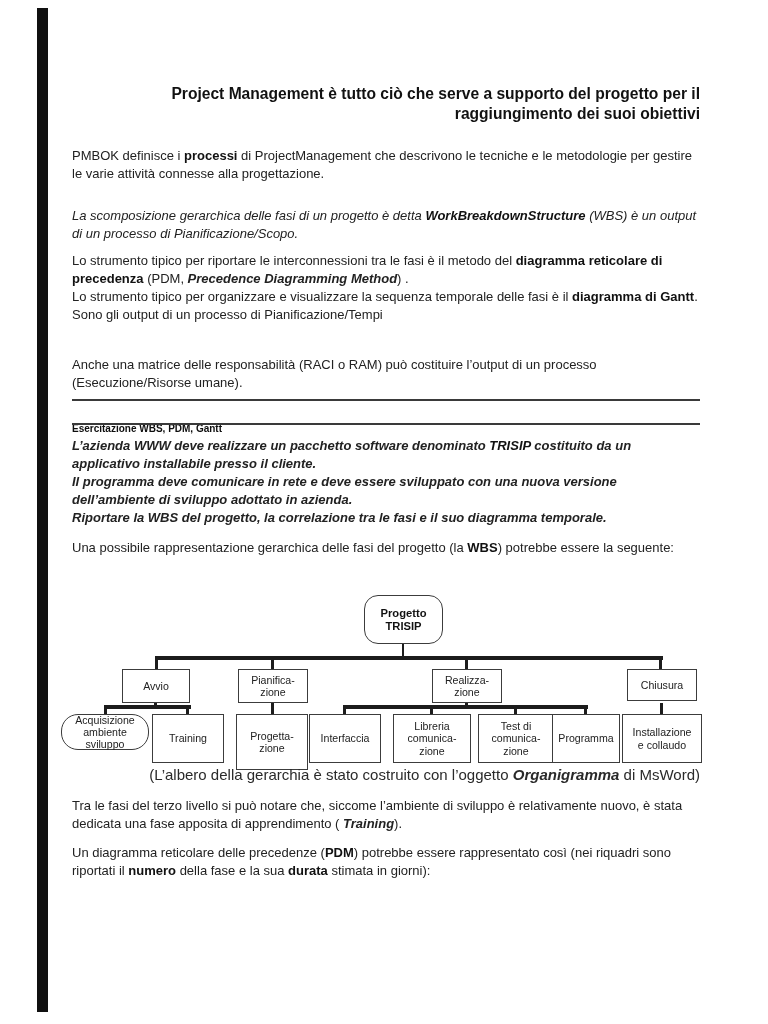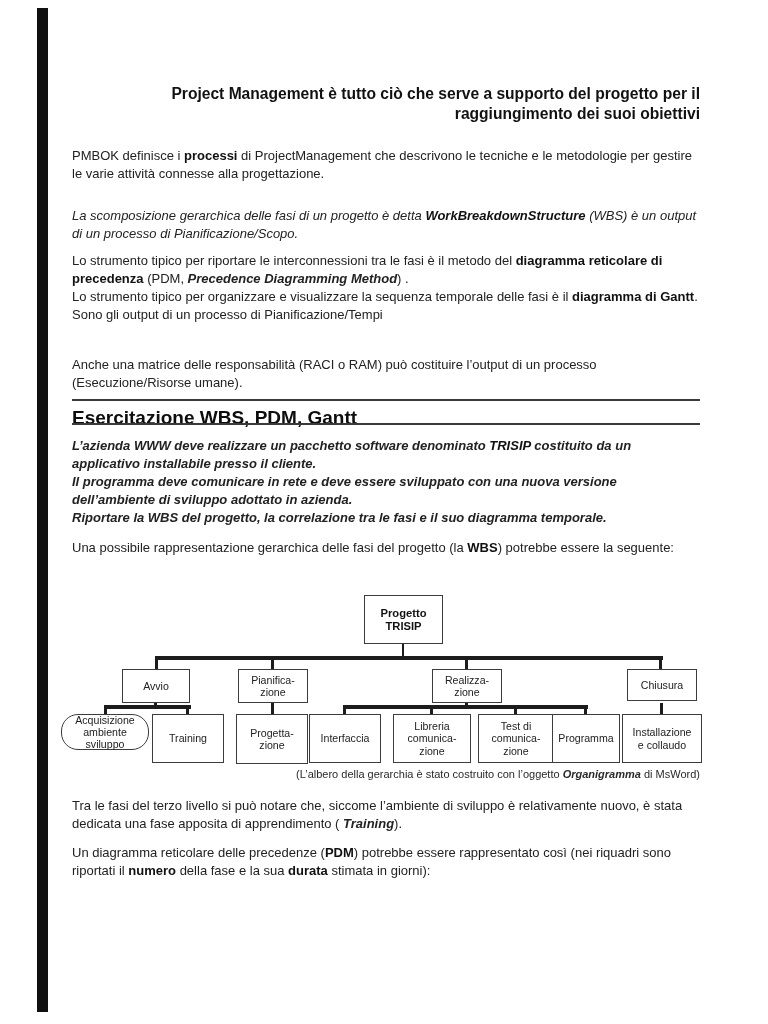--- a/index.html
+++ b/index.html
@@ -9,24 +9,24 @@
   .b{font-weight:bold;color:#111;}
   .i{font-style:italic;font-weight:bold;}
   #doc-title{top:84px;text-align:right;font-weight:bold;font-size:15.6px;line-height:19.5px;color:#0d0d0d;}
   #para-1{top:147px;}
   #para-2{top:207px;font-style:italic;}
   #para-3{top:252px;}
   #para-4{top:356px;}
   .rule{position:absolute;left:72px;right:68px;background:#3a3a3a;}
   #rule-top{top:399px;height:2.4px;}
   #rule-bottom{top:423px;height:1.6px;}
-  #section-heading{top:409px;font-weight:bold;font-size:19px;color:#0d0d0d;}
+  #section-heading{top:420px;font-weight:bold;font-size:10px;color:#0d0d0d;}
   #exercise-text{top:437px;}
   #para-5{top:539px;}
-  #figure-caption{top:766px;font-size:11px;text-align:right;color:#2a2a2a;}
+  #figure-caption{top:766px;font-size:15px;text-align:right;color:#2a2a2a;}
   #para-6{top:797px;}
   #para-7{top:844px;}
   
   #left-bar{position:absolute;left:37px;top:8px;width:11px;height:1004px;background:#101010;}
   
   .dbox{position:absolute;border:1.4px solid #3c3c3c;background:#fff;display:flex;align-items:center;
         justify-content:center;text-align:center;font-size:10.6px;line-height:12.2px;color:#222;
         white-space:pre-line;box-sizing:border-box;}
   .dbox.root{font-weight:bold;font-size:11.2px;border-width:1.5px;color:#111;}
   .cline{position:absolute;background:#1c1c1c;}
@@ -70,35 +70,35 @@
 
     <div class="cline" style="left:465px;top:703px;width:3px;height:6px;"></div>
     <div class="cline" style="left:343px;top:705px;width:245px;height:4px;"></div>
     <div class="cline" style="left:343px;top:705px;width:3px;height:9px;"></div>
     <div class="cline" style="left:430px;top:705px;width:3px;height:9px;"></div>
     <div class="cline" style="left:514px;top:705px;width:3px;height:9px;"></div>
     <div class="cline" style="left:584px;top:705px;width:3px;height:9px;"></div>
 
     <div class="cline" style="left:660px;top:703px;width:3px;height:11px;"></div>
 
-    <div class="dbox root" style="left:364px;top:595px;width:79px;height:49px;">Progetto
+    <div class="dbox root" style="left:364px;top:595px;width:79px;height:49px;border-radius:14px;">Progetto
 TRISIP</div>
 
     <div class="dbox" style="left:122px;top:669px;width:68px;height:34px;">Avvio</div>
     <div class="dbox" style="left:238px;top:669px;width:70px;height:34px;">Pianifica-
 zione</div>
     <div class="dbox" style="left:432px;top:669px;width:70px;height:34px;">Realizza-
 zione</div>
     <div class="dbox" style="left:627px;top:669px;width:70px;height:32px;">Chiusura</div>
 
     <div class="dbox" style="left:61px;top:714px;width:88px;height:36px;border-radius:17px;">Acquisizione
 ambiente
 sviluppo</div>
     <div class="dbox" style="left:152px;top:714px;width:72px;height:49px;">Training</div>
-    <div class="dbox" style="left:236px;top:714px;width:72px;height:50px;">Progetta-
+    <div class="dbox" style="left:236px;top:714px;width:72px;height:56px;">Progetta-
 zione</div>
     <div class="dbox" style="left:309px;top:714px;width:72px;height:49px;">Interfaccia</div>
     <div class="dbox" style="left:393px;top:714px;width:78px;height:49px;">Libreria
 comunica-
 zione</div>
     <div class="dbox" style="left:478px;top:714px;width:76px;height:49px;">Test di
 comunica-
 zione</div>
     <div class="dbox" style="left:552px;top:714px;width:68px;height:49px;">Programma</div>
     <div class="dbox" style="left:622px;top:714px;width:80px;height:49px;">Installazione

